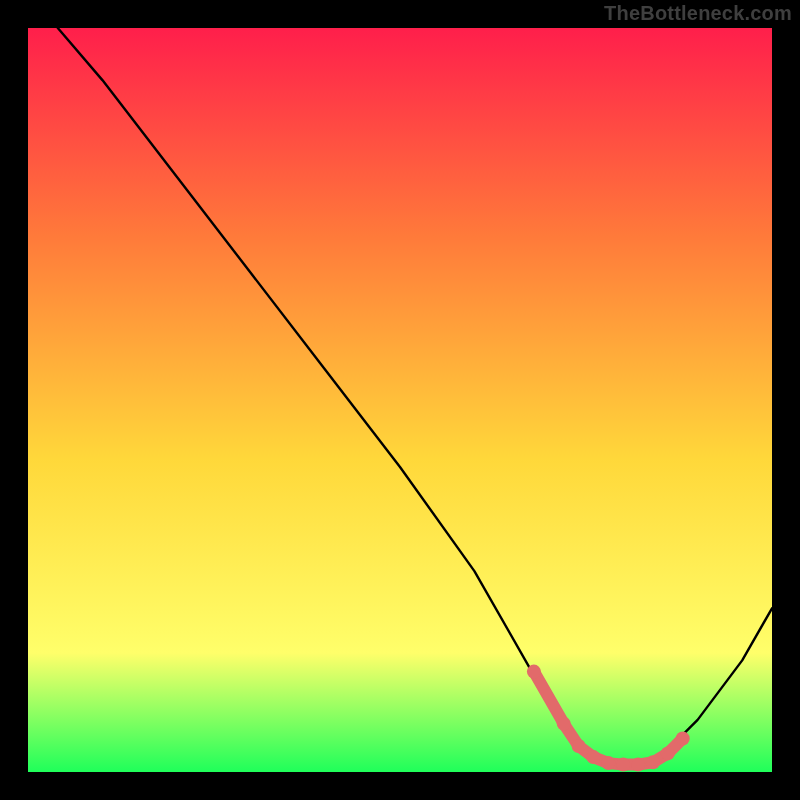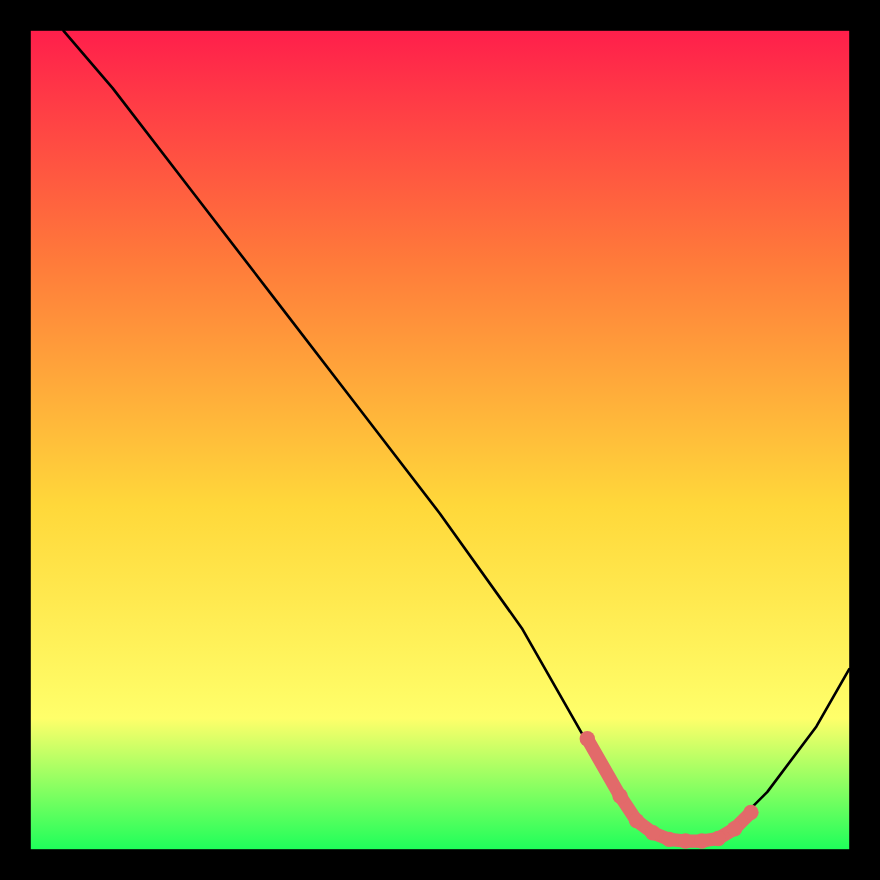--- a/index.html
+++ b/index.html
@@ -59,13 +59,14 @@
         <circle cx="593.4" cy="757.1" r="7" fill="#e26a6a"></circle>
         <circle cx="608.3" cy="763.1" r="7" fill="#e26a6a"></circle>
         <circle cx="623.2" cy="764.6" r="7" fill="#e26a6a"></circle>
         <circle cx="638.1" cy="764.6" r="7" fill="#e26a6a"></circle>
         <circle cx="653.0" cy="762.3" r="7" fill="#e26a6a"></circle>
         <circle cx="667.8" cy="753.4" r="7" fill="#e26a6a"></circle>
         <circle cx="682.7" cy="738.5" r="7" fill="#e26a6a"></circle>
       </g>
   </svg>
 
+  <div class="watermark">TheBottleneck.com</div>
 </div>
 
 </body></html>

